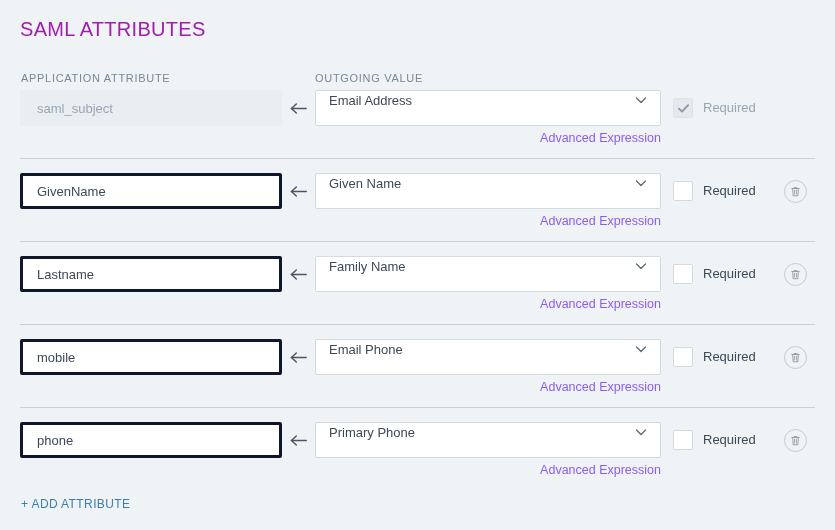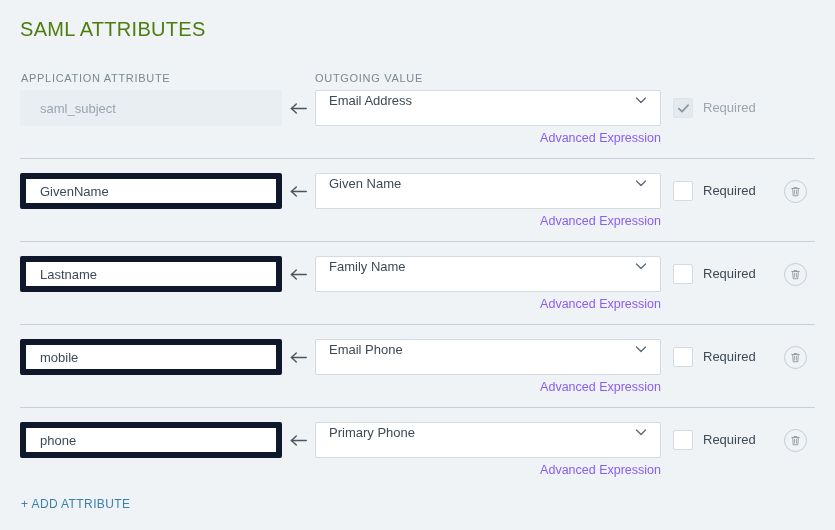--- a/index.html
+++ b/index.html
@@ -17,21 +17,21 @@
   .page { position: relative; width: 835px; height: 530px; }
 
   
   .page-title {
     position: absolute;
     left: 20px;
     top: 18px;
     font-size: 20px;
     font-weight: 400;
     letter-spacing: 0.3px;
-    color: #4d7c0f;
+    color: #a21caf;
     white-space: nowrap;
   }
 
   
   .col-head {
     position: absolute;
     top: 72px;
     font-size: 11px;
     letter-spacing: 0.7px;
     color: #7b8794;
@@ -52,21 +52,21 @@
     position: relative;
     height: 55px;
   }
 
   .attr-input {
     position: absolute;
     left: 20px;
     top: 0;
     width: 262px;
     height: 36px;
-    border: 6px solid #0f172a;
+    border: 3px solid #0f172a;
     border-radius: 2px;
     background: #ffffff;
     color: #3c4a57;
     font-family: "Liberation Sans", sans-serif;
     font-size: 13px;
     padding: 0 14px;
     outline: none;
   }
   .attr-input::placeholder { color: #9aa5b1; }
   .attr-input.disabled {

